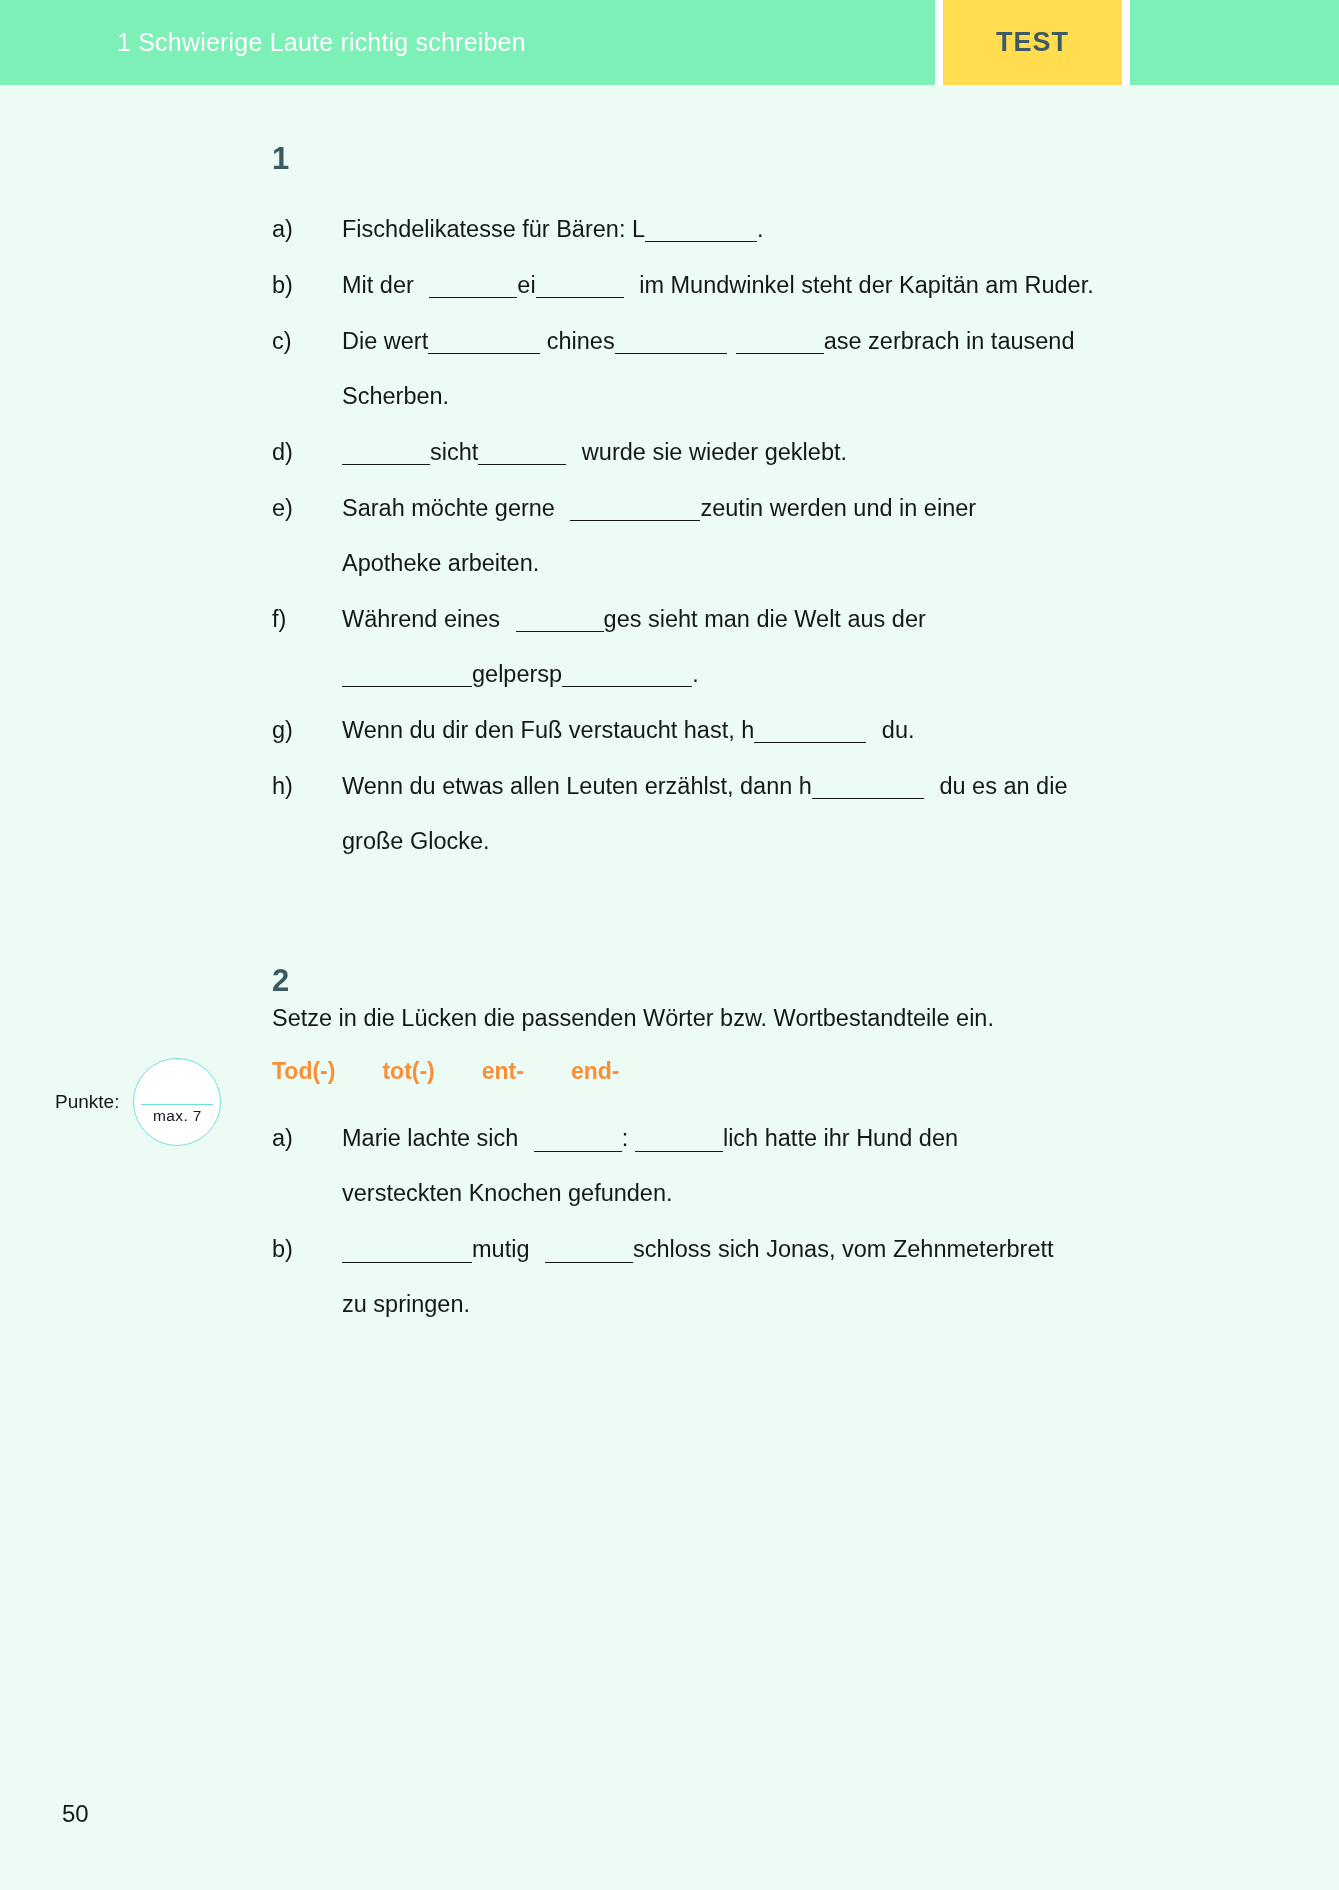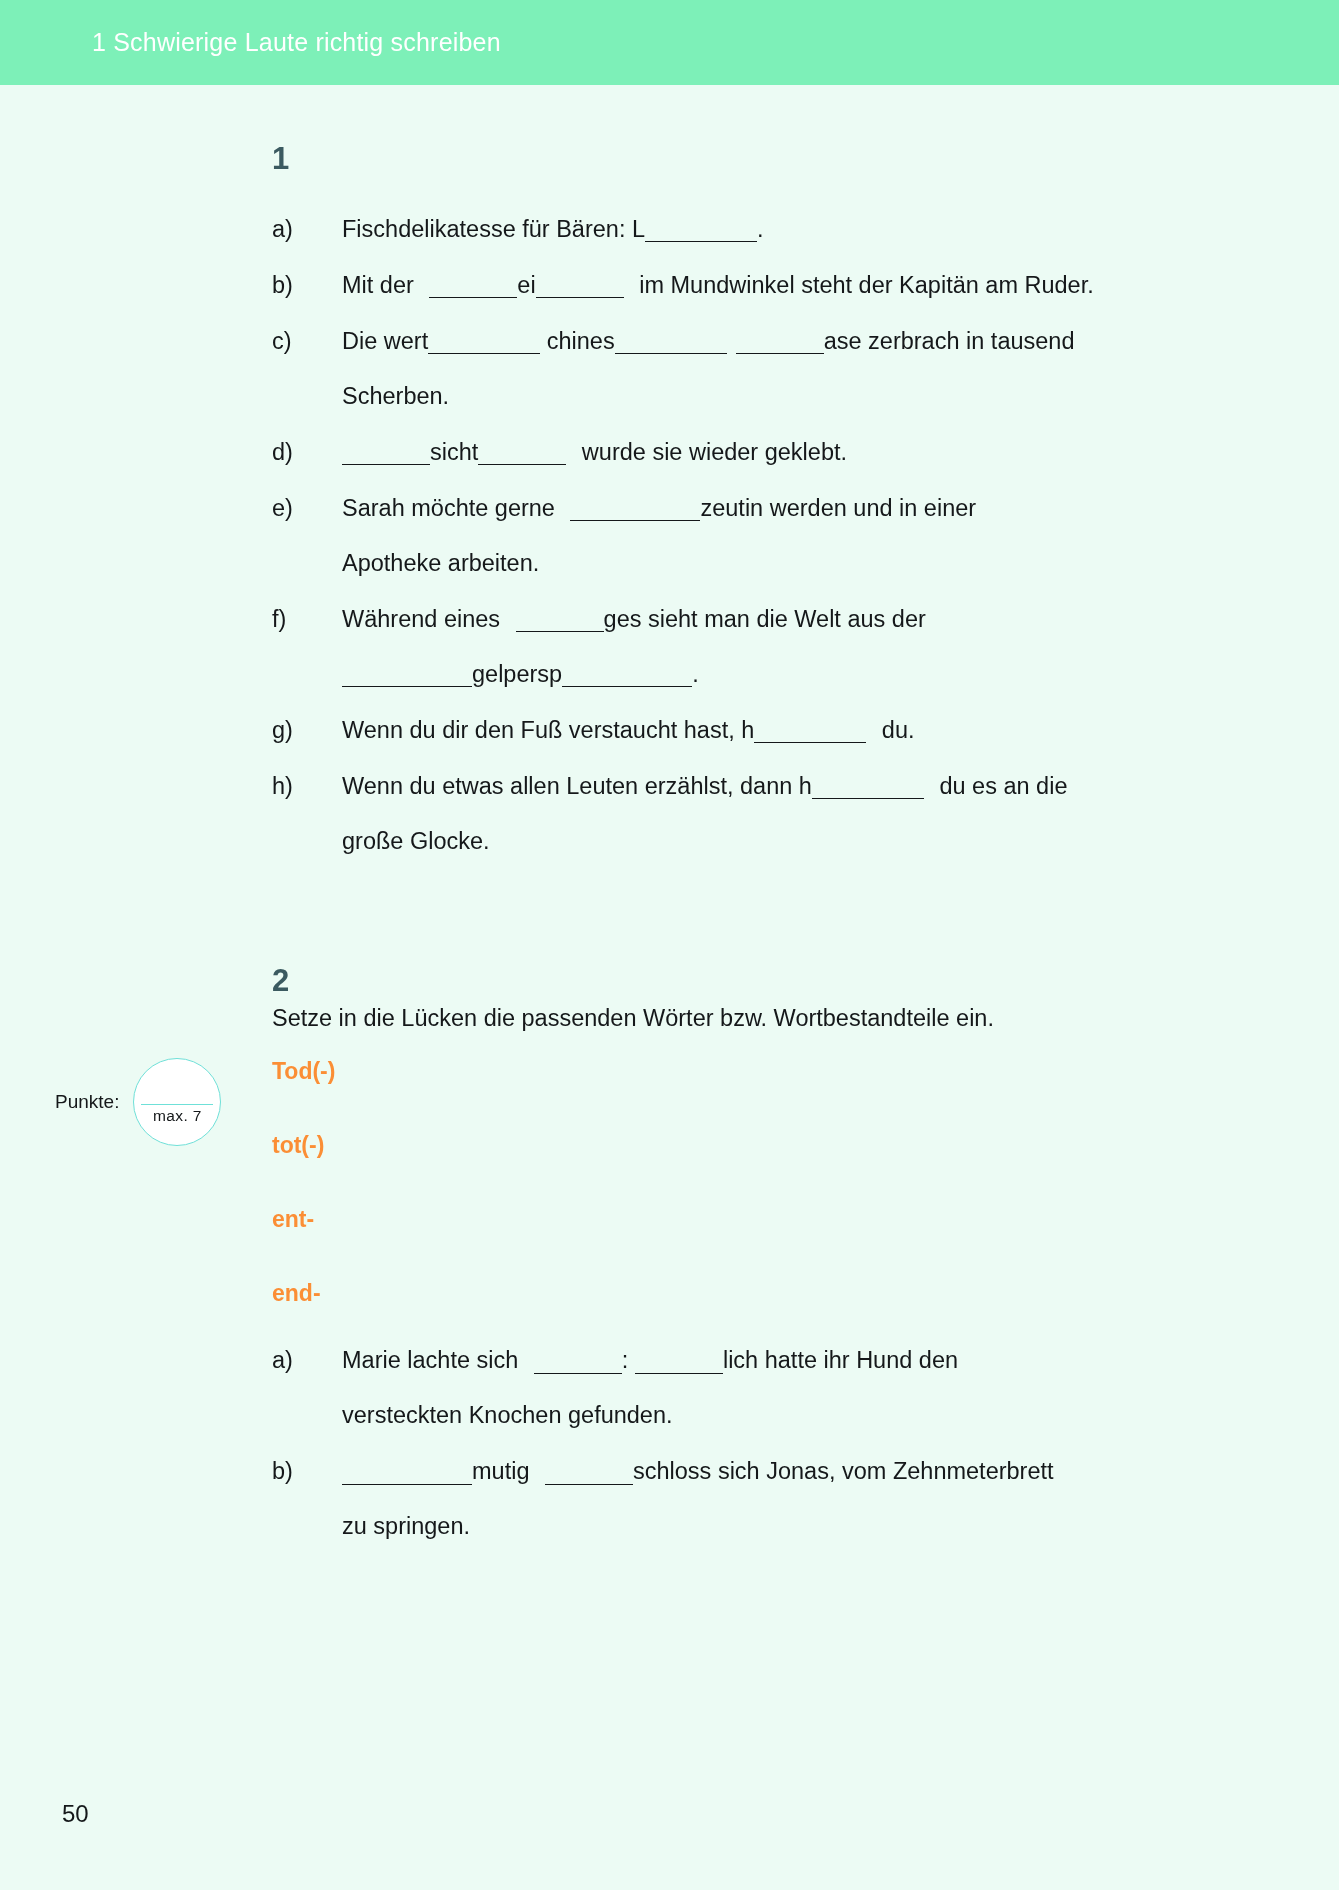--- a/index.html
+++ b/index.html
@@ -34,21 +34,21 @@
   .header-band.left {
     width: 935px;
   }
   .header-band.right {
     flex: 1 1 auto;
   }
   .header-title {
     color: #ffffff;
     font-size: 25px;
     letter-spacing: 0.2px;
-    padding-left: 92px;
+    padding-left: 117px;
     white-space: nowrap;
   }
   .test-box {
     width: 195px;
     background: #ffdd4f;
     display: flex;
     align-items: center;
     justify-content: center;
     border-left: 8px solid #ffffff;
     border-right: 8px solid #ffffff;
@@ -91,21 +91,20 @@
   }
 
   
   .wordbank {
     margin-top: 22px;
     display: flex;
     gap: 47px;
     font-size: 23px;
     font-weight: bold;
     color: #fb8e35;
-    flex-direction: column;
   }
 
   
   .items {
     margin-top: 26px;
   }
   .item {
     display: flex;
     align-items: flex-start;
     font-size: 23.5px;
@@ -185,20 +184,23 @@
     font-size: 24px;
     color: #15181a;
   }
 </style>
 </head>
 <body>
 
 <div class="header">
   <div class="header-band left">
     <span class="header-title">1  Schwierige Laute richtig schreiben</span>
+  </div>
+  <div class="test-box">
+    <span class="test-label">TEST</span>
   </div>
   <div class="header-band right"></div>
 </div>
 
 <div class="sheet">
 
   <div class="exercise ex-1">
     <div class="ex-number">1</div>
     <div class="items">
         <div class="item">

